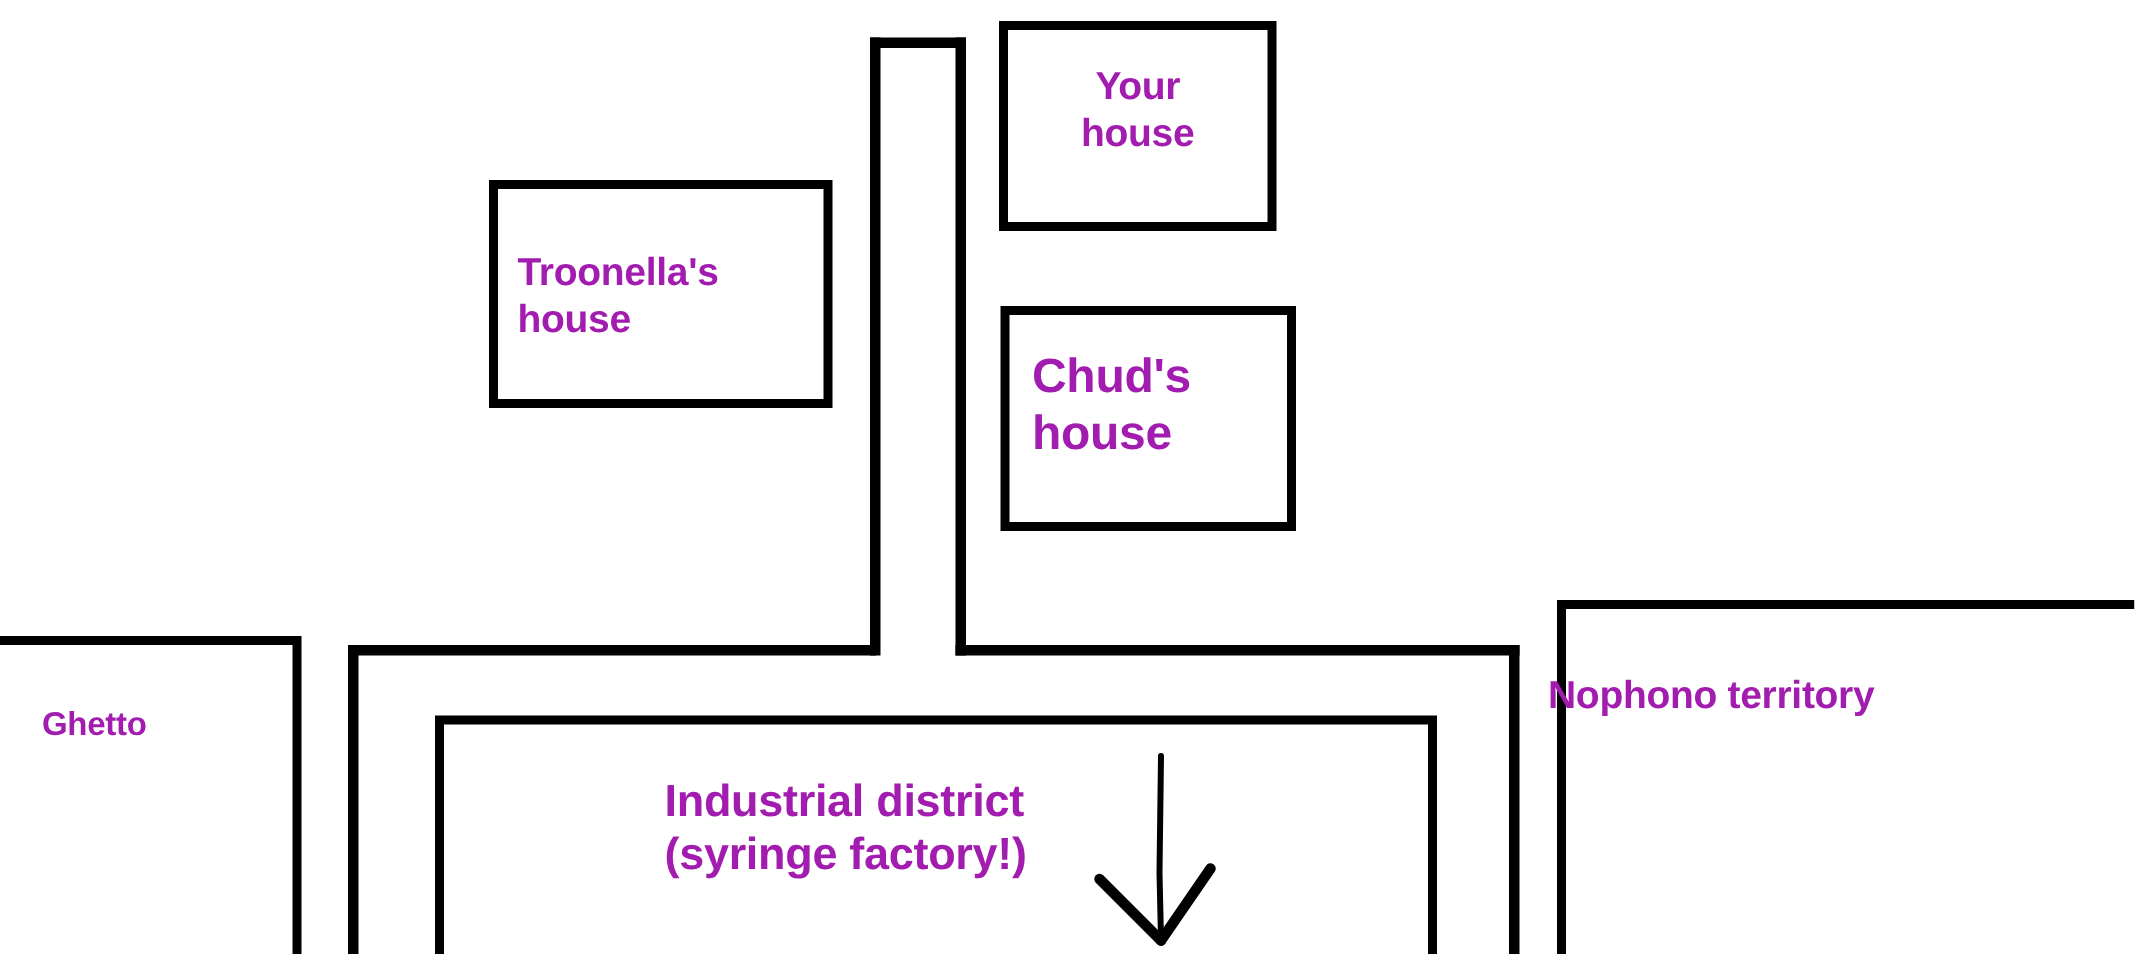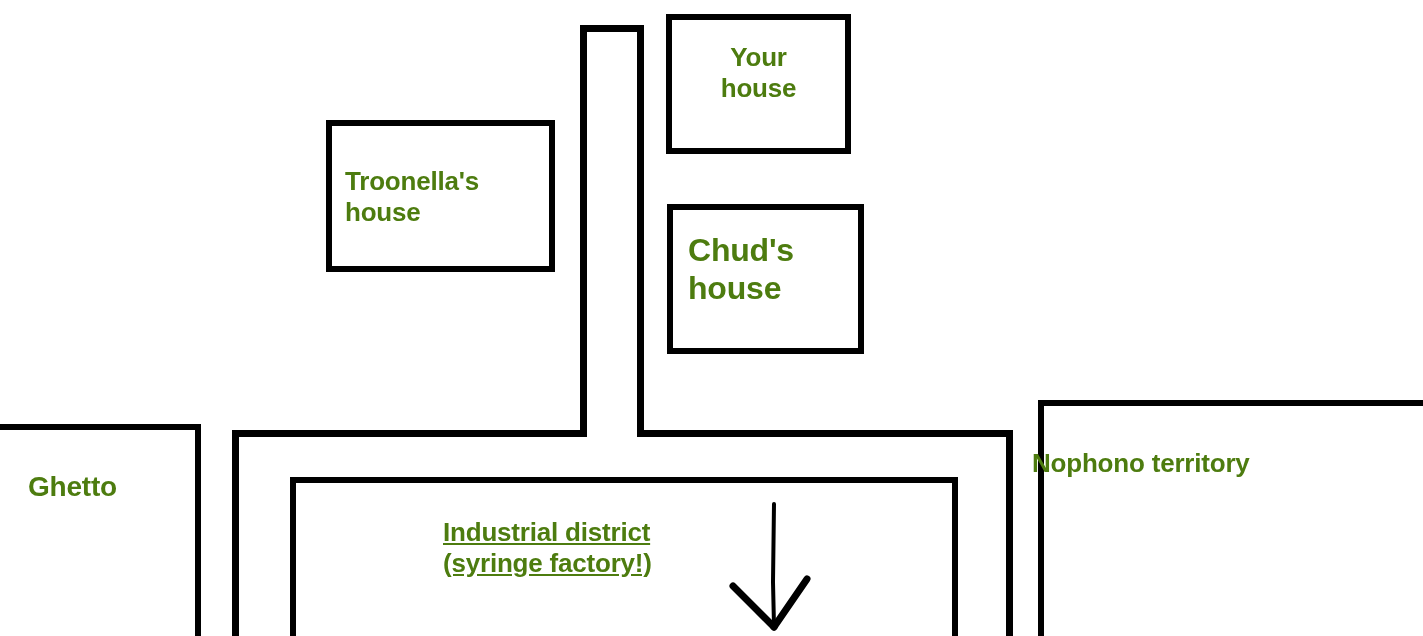--- a/index.html
+++ b/index.html
@@ -22,21 +22,21 @@
   .region-box {
     position: absolute;
     box-sizing: border-box;
     border: 6px solid #000000;
     background: #ffffff;
   }
   .region-label {
     position: absolute;
     font-family: "Liberation Sans", sans-serif;
     font-weight: bold;
-    color: #4d7c0f;
+    color: #a21caf;
     line-height: 1.18;
     white-space: pre-line;
     letter-spacing: -0.2px;
   }
   .road-line {
     position: absolute;
     background: #000000;
   }
   
   
@@ -46,29 +46,29 @@
   
   #box-your-house { left: 666px; top: 14px;   width: 185px; height: 140px; }
   #lbl-your-house { left: 666px; top: 42px;   width: 185px; font-size: 26px; text-align: center; }
 
   
   #box-chuds-house { left: 667px; top: 204px; width: 197px; height: 150px; }
   #lbl-chuds-house { left: 688px; top: 232px; width: 180px; font-size: 32px; }
 
   
   #box-ghetto { left: -10px;  top: 424px;  width: 211px; height: 222px; }
-  #lbl-ghetto { left: 28px;   top: 470px;  width: 180px; font-size: 28px; }
+  #lbl-ghetto { left: 28px;   top: 470px;  width: 180px; font-size: 22px; }
 
   
   #box-nophono { left: 1038px; top: 400px;  width: 395px; height: 246px; }
   #lbl-nophono { left: 1032px; top: 448px;  width: 360px; font-size: 26px; }
 
   
   #box-industrial { left: 290px; top: 477px; width: 668px; height: 169px; }
-  #lbl-industrial { left: 443px; top: 517px; width: 320px; font-size: 26px; text-decoration: underline; }
+  #lbl-industrial { left: 443px; top: 517px; width: 320px; font-size: 30px; }
 
   
   #road-v-top    { left: 580px; top: 25px;  width: 64px;  height: 7px; }
   #road-v-left   { left: 580px; top: 25px;  width: 7px;   height: 412px; }
   #road-v-right  { left: 637px; top: 25px;  width: 7px;   height: 412px; }
 
   
   #road-h-top-left  { left: 232px;  top: 430px; width: 352px; height: 7px; }
   #road-h-top-right { left: 637px;  top: 430px; width: 376px; height: 7px; }
   #road-h-left      { left: 232px;  top: 430px; width: 7px;   height: 206px; }

